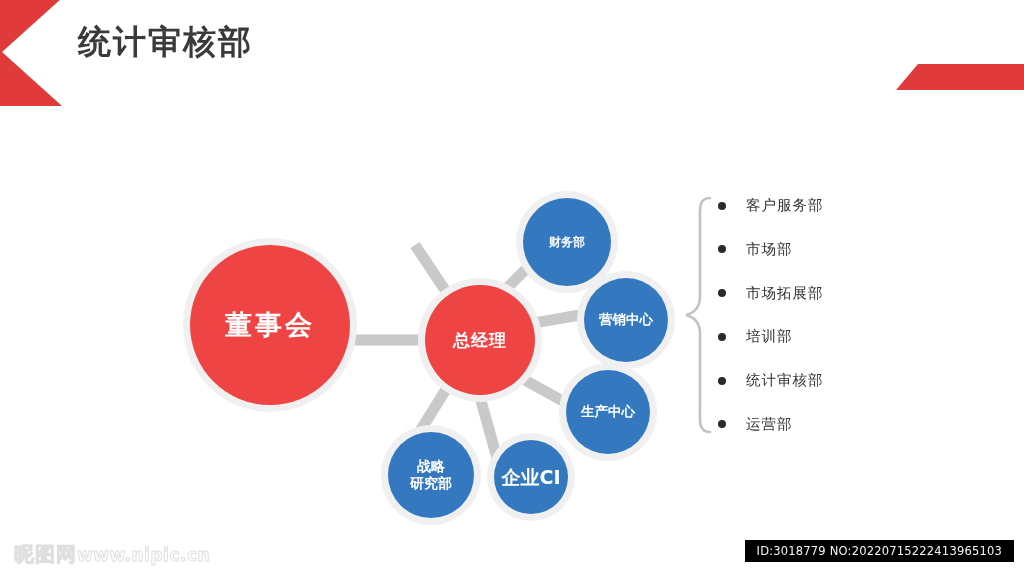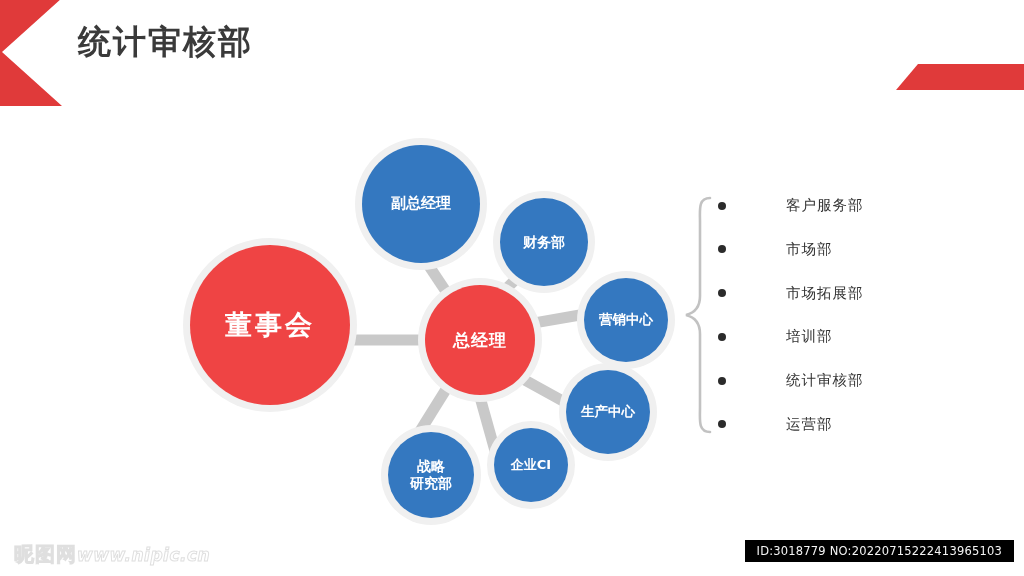--- a/index.html
+++ b/index.html
@@ -49,39 +49,39 @@
   .node.red   { background:#ef4444; }
   .node.blue  { background:#3478c0; }
 
   
   .list-area { position:absolute; left:684px; top:196px; width:260px; height:240px; }
   .brace { position:absolute; left:0; top:0; }
   .list-items {
     position:absolute; left:34px; top:0; width:220px; height:238px;
     display:flex; flex-direction:column; justify-content:space-between;
   }
-  .list-item { display:flex; align-items:center;gap:40px; }
+  .list-item { display:flex; align-items:center; }
   .bullet {
     width:8px; height:8px; border-radius:50%;
     background:#2b2b2b; margin-right:20px; flex:none;
   }
   .list-label { font-size:14.5px; color:#333333; letter-spacing:1px; }
 
   
   .watermark {
     position:absolute; left:14px; bottom:8px;
     display:flex; align-items:center; gap:0;
     opacity:.9;
   }
   .wm-cn {
     font-size:20px; font-weight:bold; color:#ffffff;
     -webkit-text-stroke:1px #dcdcdc; letter-spacing:1px;
   }
   .wm-url {
-    font-size:17px; font-style:italic; font-weight:bold;
+    font-size:17px; font-weight:bold;
     color:#ffffff; -webkit-text-stroke:1px #dcdcdc; letter-spacing:.5px;
   }
   .idbar {
     position:absolute; right:10px; bottom:14px;
     background:#000000; color:#f4f4f4;
     font-size:11.5px; padding:4px 12px; letter-spacing:.2px;
   }
 </style>
 </head>
 <body>
@@ -120,37 +120,34 @@
   </svg>
 
   <div class="node red" style="left:190px; top:145px; width:160px; height:160px; font-size:27px; letter-spacing:3px;">
     <span>董事会</span>
   </div>
 
   <div class="node red" style="left:425px; top:185px; width:110px; height:110px; font-size:17px; letter-spacing:1px;">
     <span>总经理</span>
   </div>
 
-  <div class="node blue" style="left:362px; top:45px; width:118px; height:118px; font-size:15px;">
-    <span>副总经理</span>
-  </div>
 
-  <div class="node blue" style="left:500px; top:98px; width:88px; height:88px; font-size:14px;">
+  <div class="node blue" style="left:523px; top:98px; width:88px; height:88px; font-size:12px;">
     <span>财务部</span>
   </div>
 
   <div class="node blue" style="left:584px; top:178px; width:84px; height:84px; font-size:13.5px;">
     <span>营销中心</span>
   </div>
 
   <div class="node blue" style="left:566px; top:270px; width:84px; height:84px; font-size:13.5px;">
     <span>生产中心</span>
   </div>
 
-  <div class="node blue" style="left:494px; top:328px; width:74px; height:74px; font-size:13px;">
+  <div class="node blue" style="left:494px; top:340px; width:74px; height:74px; font-size:19px;">
     <span>企业CI</span>
   </div>
 
   <div class="node blue" style="left:388px; top:332px; width:86px; height:86px; font-size:14px;">
     <span>战略
 研究部</span>
   </div>
 </div>
 
 <div class="list-area">

